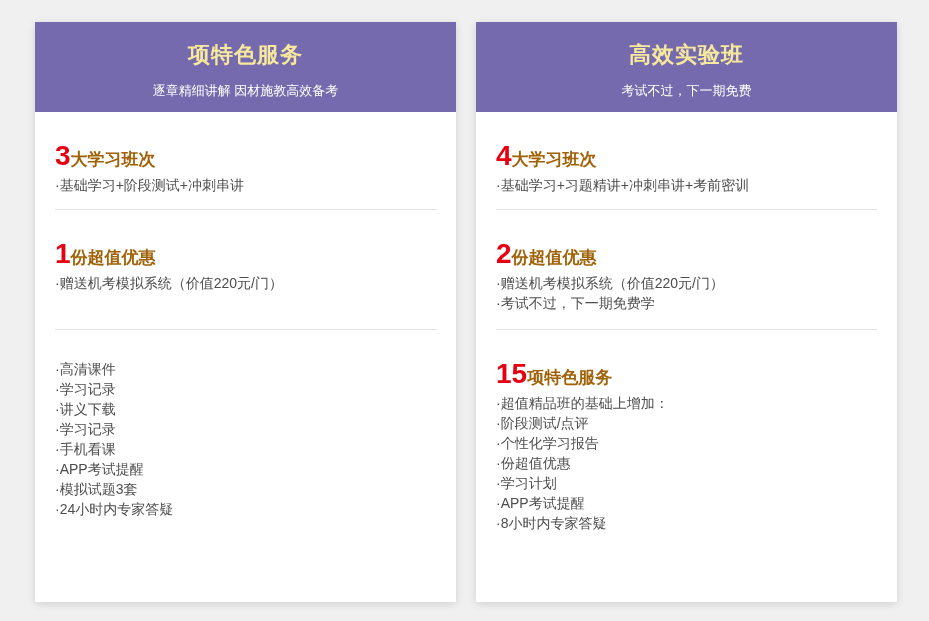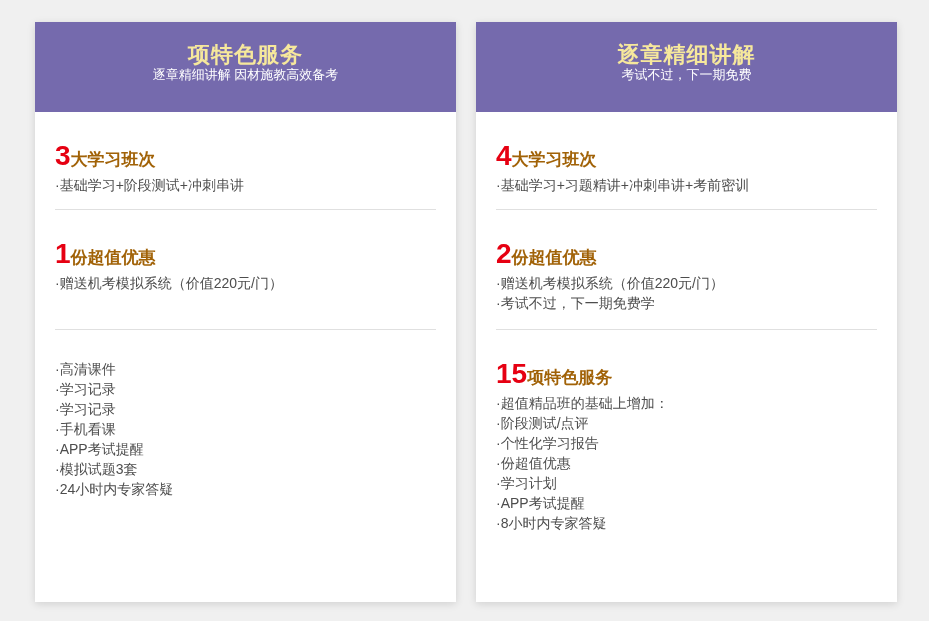--- a/index.html
+++ b/index.html
@@ -35,21 +35,21 @@
     padding-top: 21px;
   }
   .card-title {
     font-size: 22px;
     font-weight: bold;
     color: #f6e89c;
     line-height: 24px;
     letter-spacing: 1px;
   }
   .card-subtitle {
-    margin-top: 0;
+    margin-top: 16px;
     font-size: 13px;
     color: #ffffff;
     line-height: 15px;
   }
   .card-body {
     padding: 0 20px;
   }
   .section {
     box-sizing: border-box;
     padding-top: 29px;
@@ -97,32 +97,33 @@
           <div class="section-heading"><span class="section-count">3</span><span class="section-title">大学习班次</span></div>
           <div class="item">·基础学习+阶段测试+冲刺串讲</div>
         </div>
         <div class="section s2">
           <div class="section-heading"><span class="section-count">1</span><span class="section-title">份超值优惠</span></div>
           <div class="item">·赠送机考模拟系统（价值220元/门）</div>
         </div>
         <div class="section s3">
           <div class="item">·高清课件</div>
           <div class="item">·学习记录</div>
+          <div class="item">·讲义下载</div>
           <div class="item">·学习记录</div>
           <div class="item">·手机看课</div>
           <div class="item">·APP考试提醒</div>
           <div class="item">·模拟试题3套</div>
           <div class="item">·24小时内专家答疑</div>
         </div>
       </div>
     </div>
 
     <div class="card">
       <div class="card-header">
-        <div class="card-title">逐章精细讲解</div>
+        <div class="card-title">高效实验班</div>
         <div class="card-subtitle">考试不过，下一期免费</div>
       </div>
       <div class="card-body">
         <div class="section s1">
           <div class="section-heading"><span class="section-count">4</span><span class="section-title">大学习班次</span></div>
           <div class="item">·基础学习+习题精讲+冲刺串讲+考前密训</div>
         </div>
         <div class="section s2">
           <div class="section-heading"><span class="section-count">2</span><span class="section-title">份超值优惠</span></div>
           <div class="item">·赠送机考模拟系统（价值220元/门）</div>

